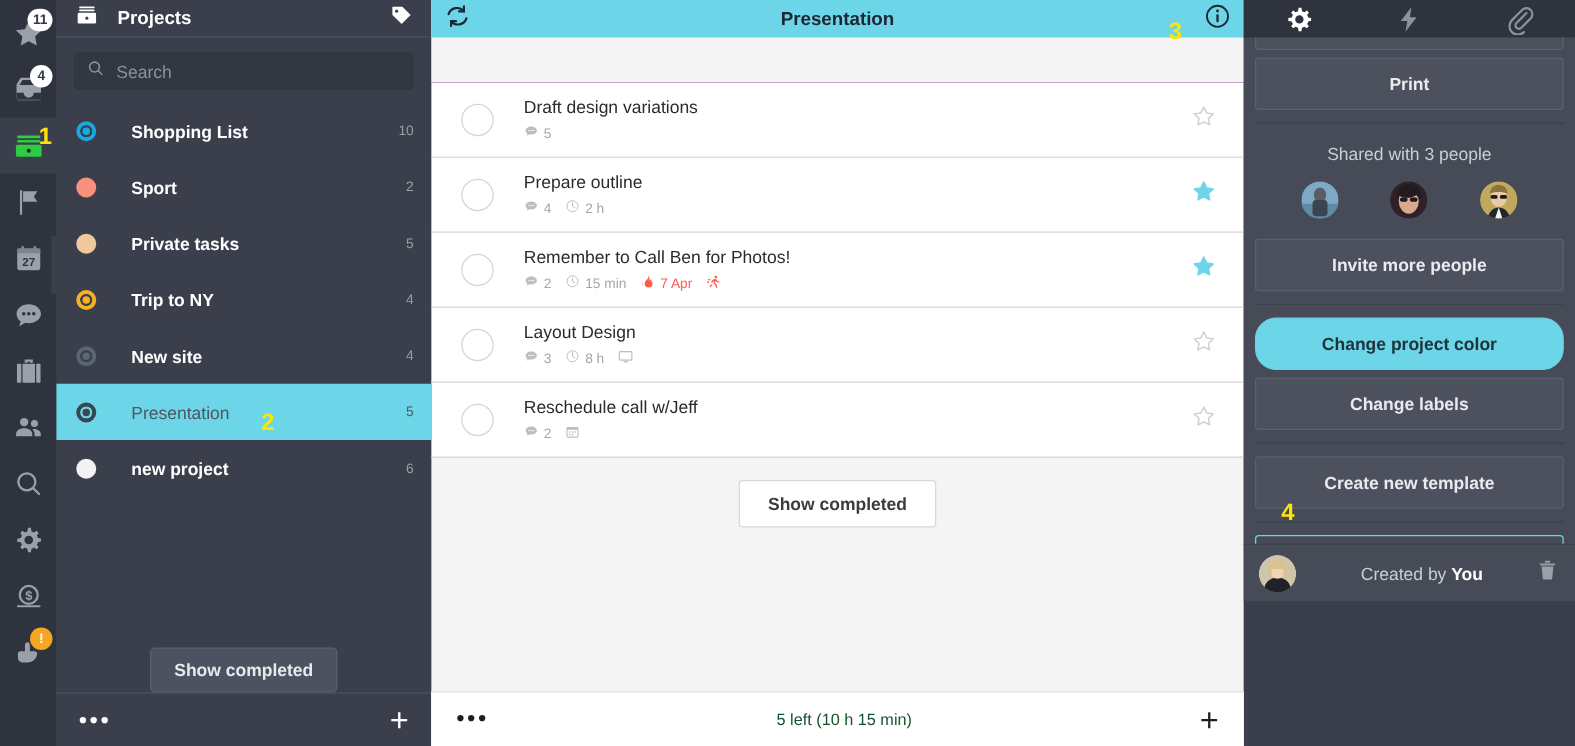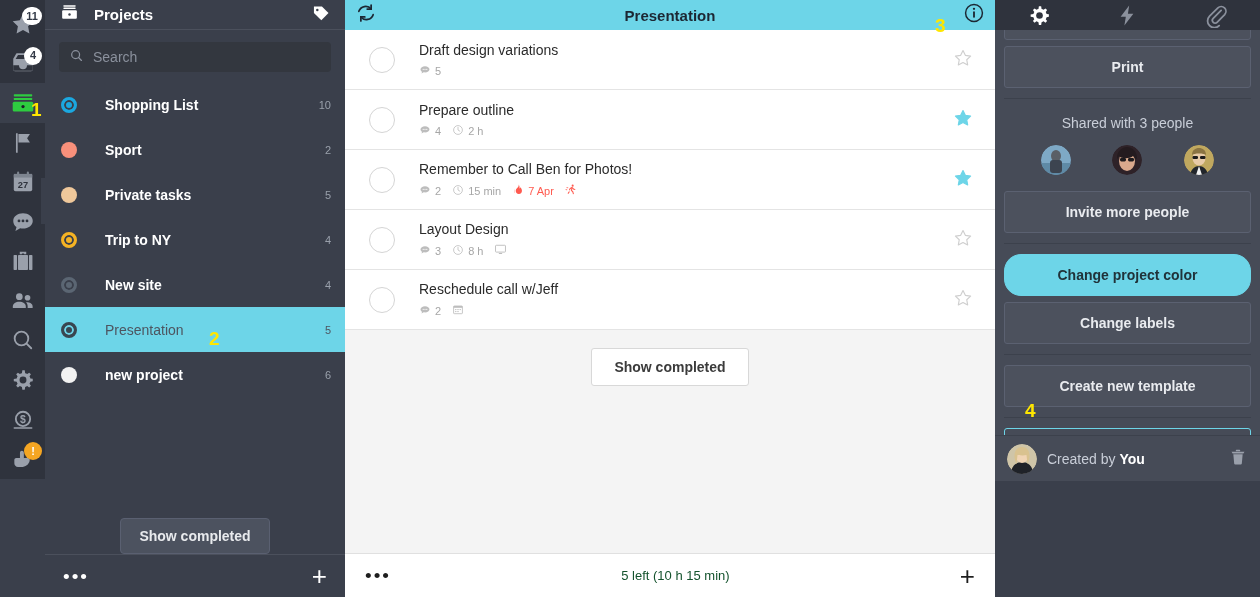--- a/index.html
+++ b/index.html
@@ -6,21 +6,21 @@
   html, body {
     width: 1260px; height: 597px;
     overflow: hidden;
     font-family: "Liberation Sans", sans-serif;
     background: #3a3f4b;
   }
   #app { display: flex; width: 1260px; height: 597px; }
 
   
   .rail {
-    width: 45px; height: 479px;
+    width: 45px; height: 597px;
     background: #2f333d;
     display: flex; flex-direction: column; align-items: center;
     padding-top: 4px;
     flex: 0 0 45px;
     position: relative;
   }
   .rail-item {
     width: 45px; height: 45px;
     display: flex; align-items: center; justify-content: center;
     position: relative;
@@ -132,21 +132,21 @@
     height: 30px; flex: 0 0 30px;
     background: #6dd5e8;
     display: flex; align-items: center;
     padding: 0 10px;
     position: relative;
   }
   .tasks-header .t-title {
     flex: 1; text-align: center;
     color: #1c2733; font-size: 15px; font-weight: bold;
   }
-  .task-scroll { flex: 1; background: #701a75; overflow: hidden; }
+  .task-scroll { flex: 1; background: #701a75; overflow: hidden; margin-top: 36px; }
   .task-row {
     height: 60px;
     display: flex; align-items: center;
     border-bottom: 1px solid #e4e4e4;
     padding: 0 22px 0 24px;
     background: #ffffff;
   }
   .t-check {
     width: 26px; height: 26px; border-radius: 50%;
     border: 1px solid #d5d5d5;
@@ -227,20 +227,21 @@
     text-align: center; color: #c9ced8; font-size: 14px;
     margin: 16px 0 14px 0;
   }
   .avatars { display: flex; justify-content: space-around; padding: 0 16px; margin-bottom: 16px; }
   .avatar-sm { width: 30px; height: 30px; border-radius: 50%; overflow: hidden; }
   .panel-footer {
     height: 46px; flex: 0 0 46px;
     border-top: 1px solid #3c414c;
     display: flex; align-items: center;
     padding: 0 12px;
+    text-align: center;
   }
   .panel-footer .who { color: #c9ced8; font-size: 14px; margin-left: 10px; flex: 1; }
   .panel-footer .who b { color: #ffffff; }
 </style>
 </head>
 <body>
 
 <div id="app">
 
   <div class="rail">

